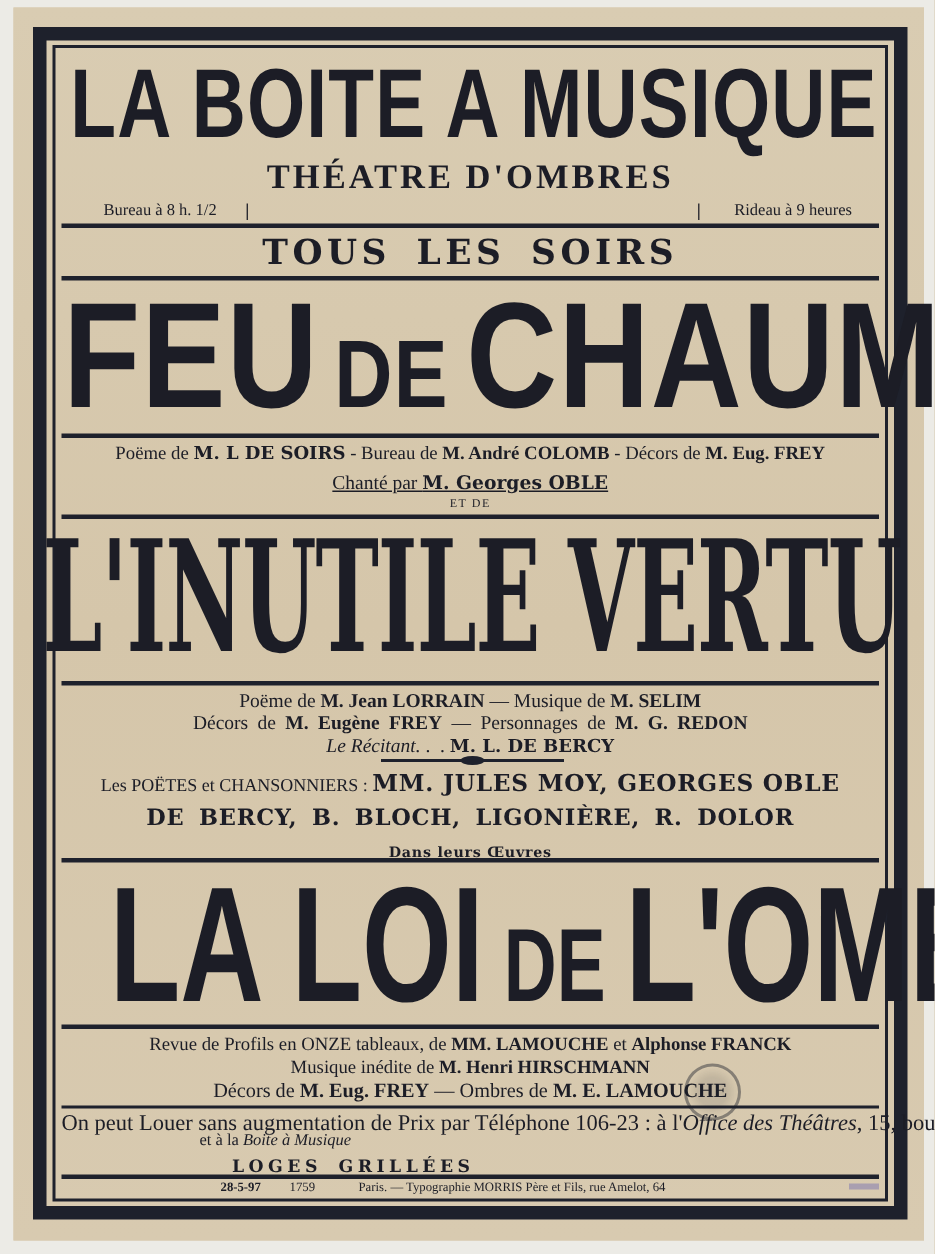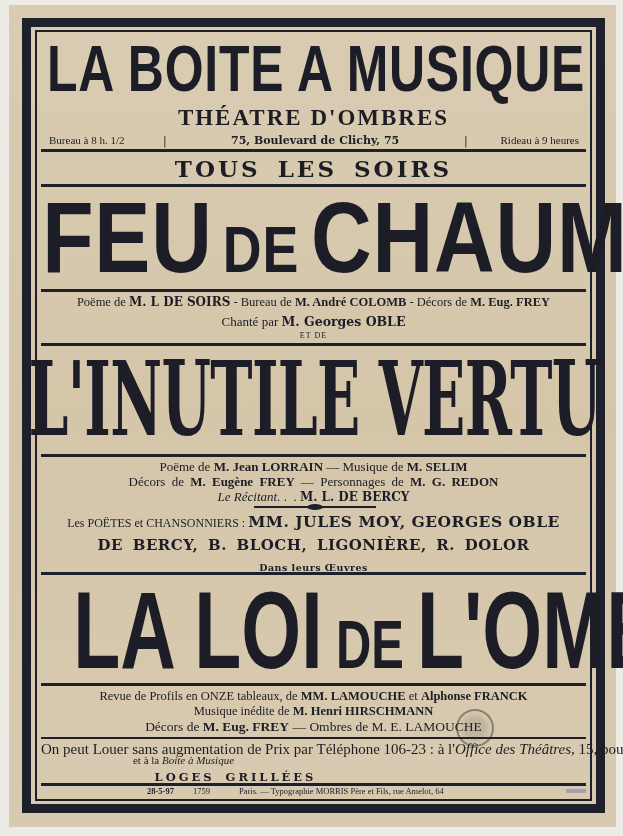--- a/index.html
+++ b/index.html
@@ -64,42 +64,41 @@
 <div class="frame-outer"></div>
 <div class="frame-inner"></div>
 
 <div class="line" style="top:33px;height:70px;">
   <span class="xlarge" style="font-size:64px;letter-spacing:1px;transform:scaleX(0.78) scaleY(1.02);line-height:70px;margin-left:-70px;margin-right:-70px;">LA BOITE A MUSIQUE</span>
 </div>
 <div class="line" style="top:104px;height:28px;">
   <span class="slab" style="font-size:23px;letter-spacing:2px;line-height:28px;font-family:Liberation Serif, serif;">THÉATRE D'OMBRES</span>
 </div>
 <div class="line" style="top:134px;height:15px;font-size:11px;">
-  <span style="position:absolute;left:8px;font-family:'Liberation Serif',serif;text-align:right;">Bureau à 8 h. 1/2</span>
+  <span style="position:absolute;left:28px;font-family:'Liberation Serif',serif;text-align:right;">Bureau à 8 h. 1/2</span>
   <span style="position:absolute;left:122px;">|</span>
-  <span class="sb" style="position:absolute;left:190px;font-size:11px;">75, Boulevard de Clichy, 75</span>
   <span style="position:absolute;left:423px;">|</span>
-  <span style="position:absolute;right:7px;font-family:'Liberation Serif',serif;">Rideau à 9 heures</span>
+  <span style="position:absolute;right:18px;font-family:'Liberation Serif',serif;">Rideau à 9 heures</span>
 </div>
 <div class="rule" style="top:149px;"></div>
 
 <div class="line" style="top:154px;height:30px;">
   <span class="slab" style="font-size:23px;letter-spacing:3px;line-height:30px;word-spacing:6px;">TOUS LES SOIRS</span>
 </div>
 <div class="rule" style="top:184px;"></div>
 
 <div class="line" style="top:188px;height:98px;">
   <span class="xlarge" style="font-size:100px;line-height:98px;transform:scaleX(0.84);margin-left:-60px;margin-right:-60px;letter-spacing:1px;"><span>FEU</span><span style="font-size:64px;margin:0 14px 0 12px;">DE</span><span>CHAUME</span></span>
 </div>
 <div class="rule" style="top:289px;"></div>
 
 <div class="line small" style="top:295px;height:16px;font-size:12.5px;">
   <span>Poëme de </span><span class="sb" style="font-size:12px;">M. L DE SOIRS</span><span> - Bureau de </span><span style="font-weight:bold;">M. André COLOMB</span><span> - Décors de </span><span style="font-weight:bold;">M. Eug. FREY</span>
 </div>
-<div class="line small" style="top:314px;height:16px;font-size:13px;">
+<div class="line small" style="top:314px;height:16px;font-size:13px;text-decoration:underline;">
   <span>Chanté par </span><span class="sb" style="font-size:12.5px;">M. Georges OBLE</span>
 </div>
 <div class="line small" style="top:331px;height:10px;font-size:8px;letter-spacing:1px;">ET DE</div>
 <div class="rule" style="top:343px;"></div>
 
 <div class="line" style="top:346px;height:106px;">
   <span class="slab" style="display:inline-block;font-size:86px;line-height:106px;transform:scaleX(0.66) scaleY(1.2);transform-origin:center center;margin-left:-160px;margin-right:-160px;letter-spacing:-1px;">L'INUTILE VERTU</span>
 </div>
 <div class="rule" style="top:454px;"></div>
 
@@ -130,21 +129,21 @@
 </div>
 <div class="rule" style="top:683px;"></div>
 
 <div class="line small" style="top:689px;height:15px;font-size:12.5px;">
   <span>Revue de Profils en ONZE tableaux, de </span><span style="font-weight:bold;">MM. LAMOUCHE</span><span> et </span><span style="font-weight:bold;">Alphonse FRANCK</span>
 </div>
 <div class="line small" style="top:704px;height:15px;font-size:12.5px;">
   <span>Musique inédite de </span><span style="font-weight:bold;">M. Henri HIRSCHMANN</span>
 </div>
 <div class="line small" style="top:719px;height:16px;font-size:13.5px;">
-  <span>Décors de </span><span style="font-weight:bold;">M. Eug. FREY</span><span> — Ombres de </span><span style="font-weight:normal;">M. E. LAMOUCHE</span>
+  <span>Décors de </span><span style="font-weight:bold;">M. Eug. FREY</span><span> — Ombres de </span><span style="font-weight:bold;">M. E. LAMOUCHE</span>
 </div>
 <div class="rule" style="top:737px;height:2px;"></div>
 <div class="stamp"></div>
 
 <div class="line small" style="top:741px;height:14px;font-size:15px;">
   <span>On peut Louer sans augmentation de Prix par Téléphone 106-23 : à l'</span><span class="it">Office des Théâtres</span><span>, 15, boul. des Italiens</span>
 </div>
 <div class="line small" style="top:754px;height:13px;font-size:11px;margin-left:-130px;">
   <span>et à la </span><span class="it">Boite à Musique</span>
 </div>

